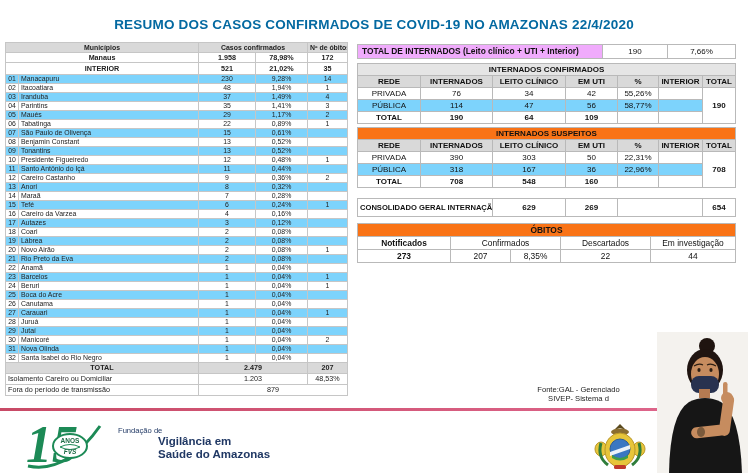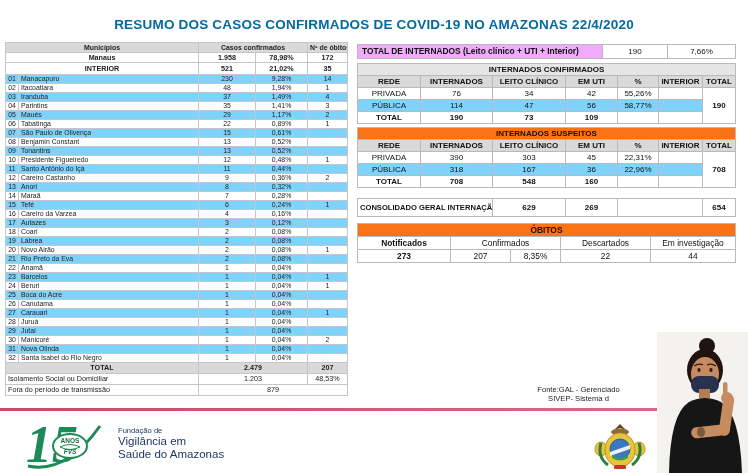--- a/index.html
+++ b/index.html
@@ -43,21 +43,21 @@
   .ob td{height:12px;line-height:12px;font-size:8.4px;}
 
   
   .fonte{position:absolute;left:500px;top:385px;width:157px;text-align:center;
          font-size:7.6px;line-height:9px;color:#222;}
   .pink-line{position:absolute;left:0;top:408px;width:748px;height:3px;
              background:linear-gradient(90deg,#c84a66,#e0688f);}
   .fvs{position:absolute;left:26px;top:416px;height:54px;display:flex;align-items:center;}
   .fvs-text{margin-left:8px;color:#203864;}
   .fvs-text .l1{font-size:7.6px;line-height:9px;}
-  .fvs-text .l2,.fvs-text .l3{font-size:11.5px;line-height:12.5px;font-weight:normal;}
+  .fvs-text .l2,.fvs-text .l3{font-size:11.5px;line-height:12.5px;font-weight:bold;margin-left:40px;}
   .coat{position:absolute;left:588px;top:423px;}
   .person{position:absolute;left:657px;top:332px;width:91px;height:141px;background:#f4f2ee;}
 </style>
 </head>
 <body>
 
 <div class="stage">
 
   <div class="title">RESUMO DOS CASOS CONFIRMADOS DE COVID-19 NO AMAZONAS 22/4/2020</div>
 
@@ -314,21 +314,21 @@
           <td class="c"></td>
         </tr>
       </tbody>
     <tbody>
       <tr class="foot b gray">
         <td colspan="2" class="c">TOTAL</td>
         <td colspan="2" class="c">2.479</td>
         <td class="c">207</td>
       </tr>
       <tr class="foot">
-        <td colspan="2">Isolamento Social ou Domiciliar</td>
+        <td colspan="2">Isolamento Careiro ou Domiciliar</td>
         <td colspan="2" class="c">1.203</td>
         <td class="c">48,53%</td>
       </tr>
       <tr class="foot">
         <td colspan="2">Fora do período de transmissão</td>
         <td colspan="3" class="c">879</td>
       </tr>
     </tbody>
   </table>
 
@@ -385,21 +385,21 @@
           <td class="c">PÚBLICA</td>
           <td class="c">114</td>
           <td class="c">47</td>
           <td class="c">56</td>
           <td class="c">58,77%</td>
           <td class="c"></td>
         </tr>
         <tr>
           <td class="c b">TOTAL</td>
           <td class="c b">190</td>
-          <td class="c b">73</td>
+          <td class="c b">64</td>
           <td class="c b">109</td>
           <td class="c"></td>
           <td class="c"></td>
         </tr>
       </tbody>
   </table>
 
   <table class="rt" style="top:127px;">
     <colgroup>
         <col style="width:63px">
@@ -422,21 +422,21 @@
         <th>%</th>
         <th>INTERIOR</th>
         <th>TOTAL</th>
       </tr>
     </thead>
     <tbody id="susp-body">
         <tr>
           <td class="c">PRIVADA</td>
           <td class="c">390</td>
           <td class="c">303</td>
-          <td class="c">45</td>
+          <td class="c">50</td>
           <td class="c">22,31%</td>
           <td class="c"></td>
           <td class="c bigtotal" rowspan="3">708</td>
         </tr>
         <tr class="stripe">
           <td class="c">PÚBLICA</td>
           <td class="c">318</td>
           <td class="c">167</td>
           <td class="c">36</td>
           <td class="c">22,96%</td>

